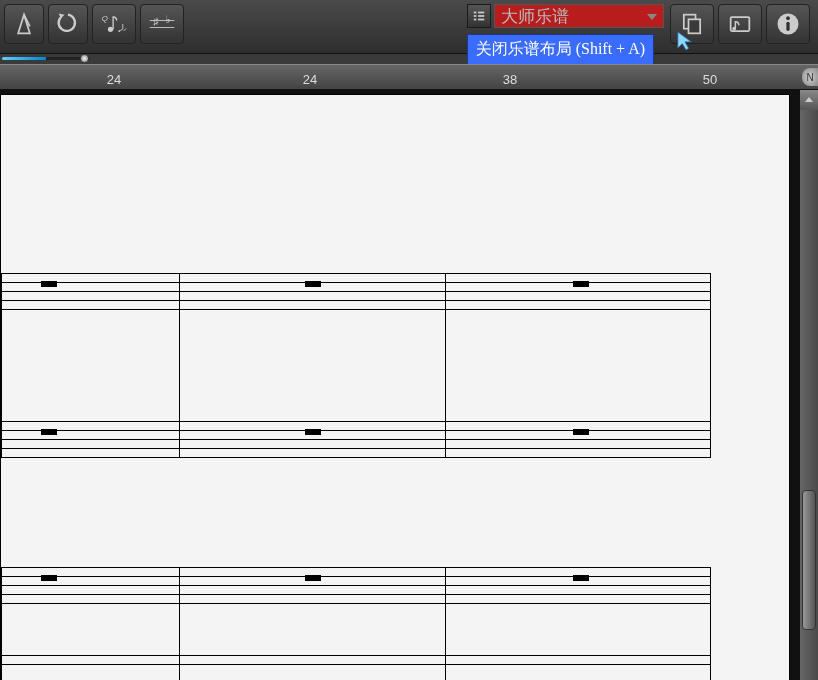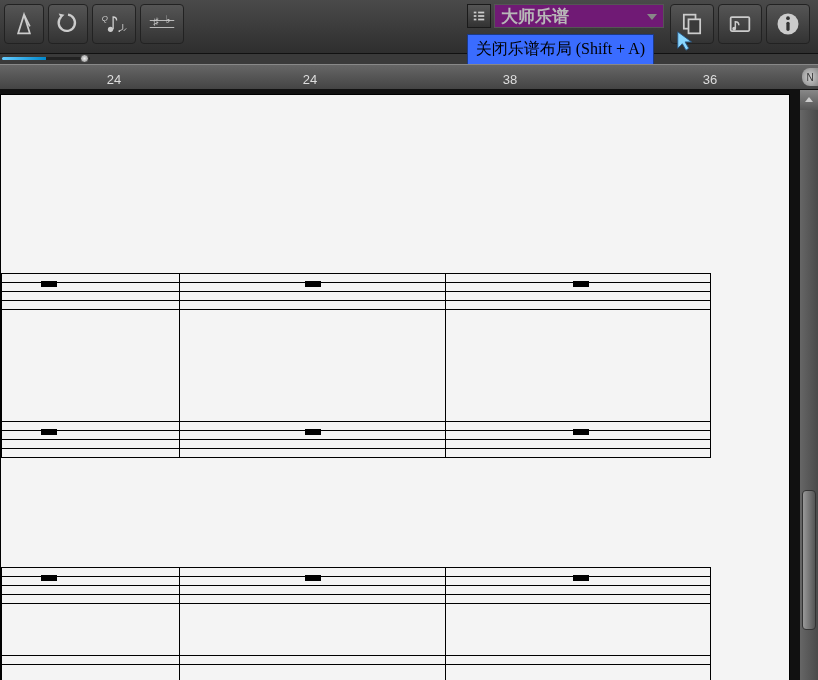--- a/index.html
+++ b/index.html
@@ -72,39 +72,38 @@
     width:24px; height:24px;
     background: linear-gradient(#555,#333);
     border:1px solid #1a1a1a;
     display:inline-flex; align-items:center; justify-content:center;
     vertical-align:top;
   }
   .combo {
     display:inline-flex; align-items:center;
     vertical-align:top;
     width: 170px; height:24px;
-    background:#701a75;
+    background:#b91c1c;
     border:1px solid #555;
     color:#b8b8b8;
     font-size:17px;
     padding:0 6px;
     position:relative;
-    font-weight:bold;
   }
   .combo::after{
     content:""; position:absolute; right:6px; top:9px;
     border-left:5px solid transparent;
     border-right:5px solid transparent;
     border-top:6px solid #888;
   }
   .tooltip {
     position:absolute;
     left:0; top:30px;
     background:#3a6cff;
-    color:#000000;
+    color:#ffffff;
     font-size:16px;
     padding:4px 8px;
     border:1px solid #1a3a88;
     white-space:nowrap;
     font-family: "SimSun","Songti SC", serif;
   }
 
   .right-btns { display:flex; }
   .right-btns .tb-btn { width:44px; height:40px; }
 
@@ -298,21 +297,21 @@
 </div>
 
 <svg class="cursor-arrow" viewBox="0 0 24 24">
   <path d="M3 2 L3 20 L8 15 L12 22 L15 20 L11 13 L18 13 Z" fill="#8ad7ff" stroke="#2a5a88" stroke-width="1"></path>
 </svg>
 
 <div class="ruler">
   <span class="ruler-num" style="left:114px">24</span>
   <span class="ruler-num" style="left:310px">24</span>
   <span class="ruler-num" style="left:510px">38</span>
-  <span class="ruler-num" style="left:710px">36</span>
+  <span class="ruler-num" style="left:710px">50</span>
   <div class="ruler-cap">
     <span>N</span>
   </div>
 </div>
 
 <div class="score-wrap">
   <div class="page">
 
     <div class="system" style="top:178px">
       <div class="staff">

